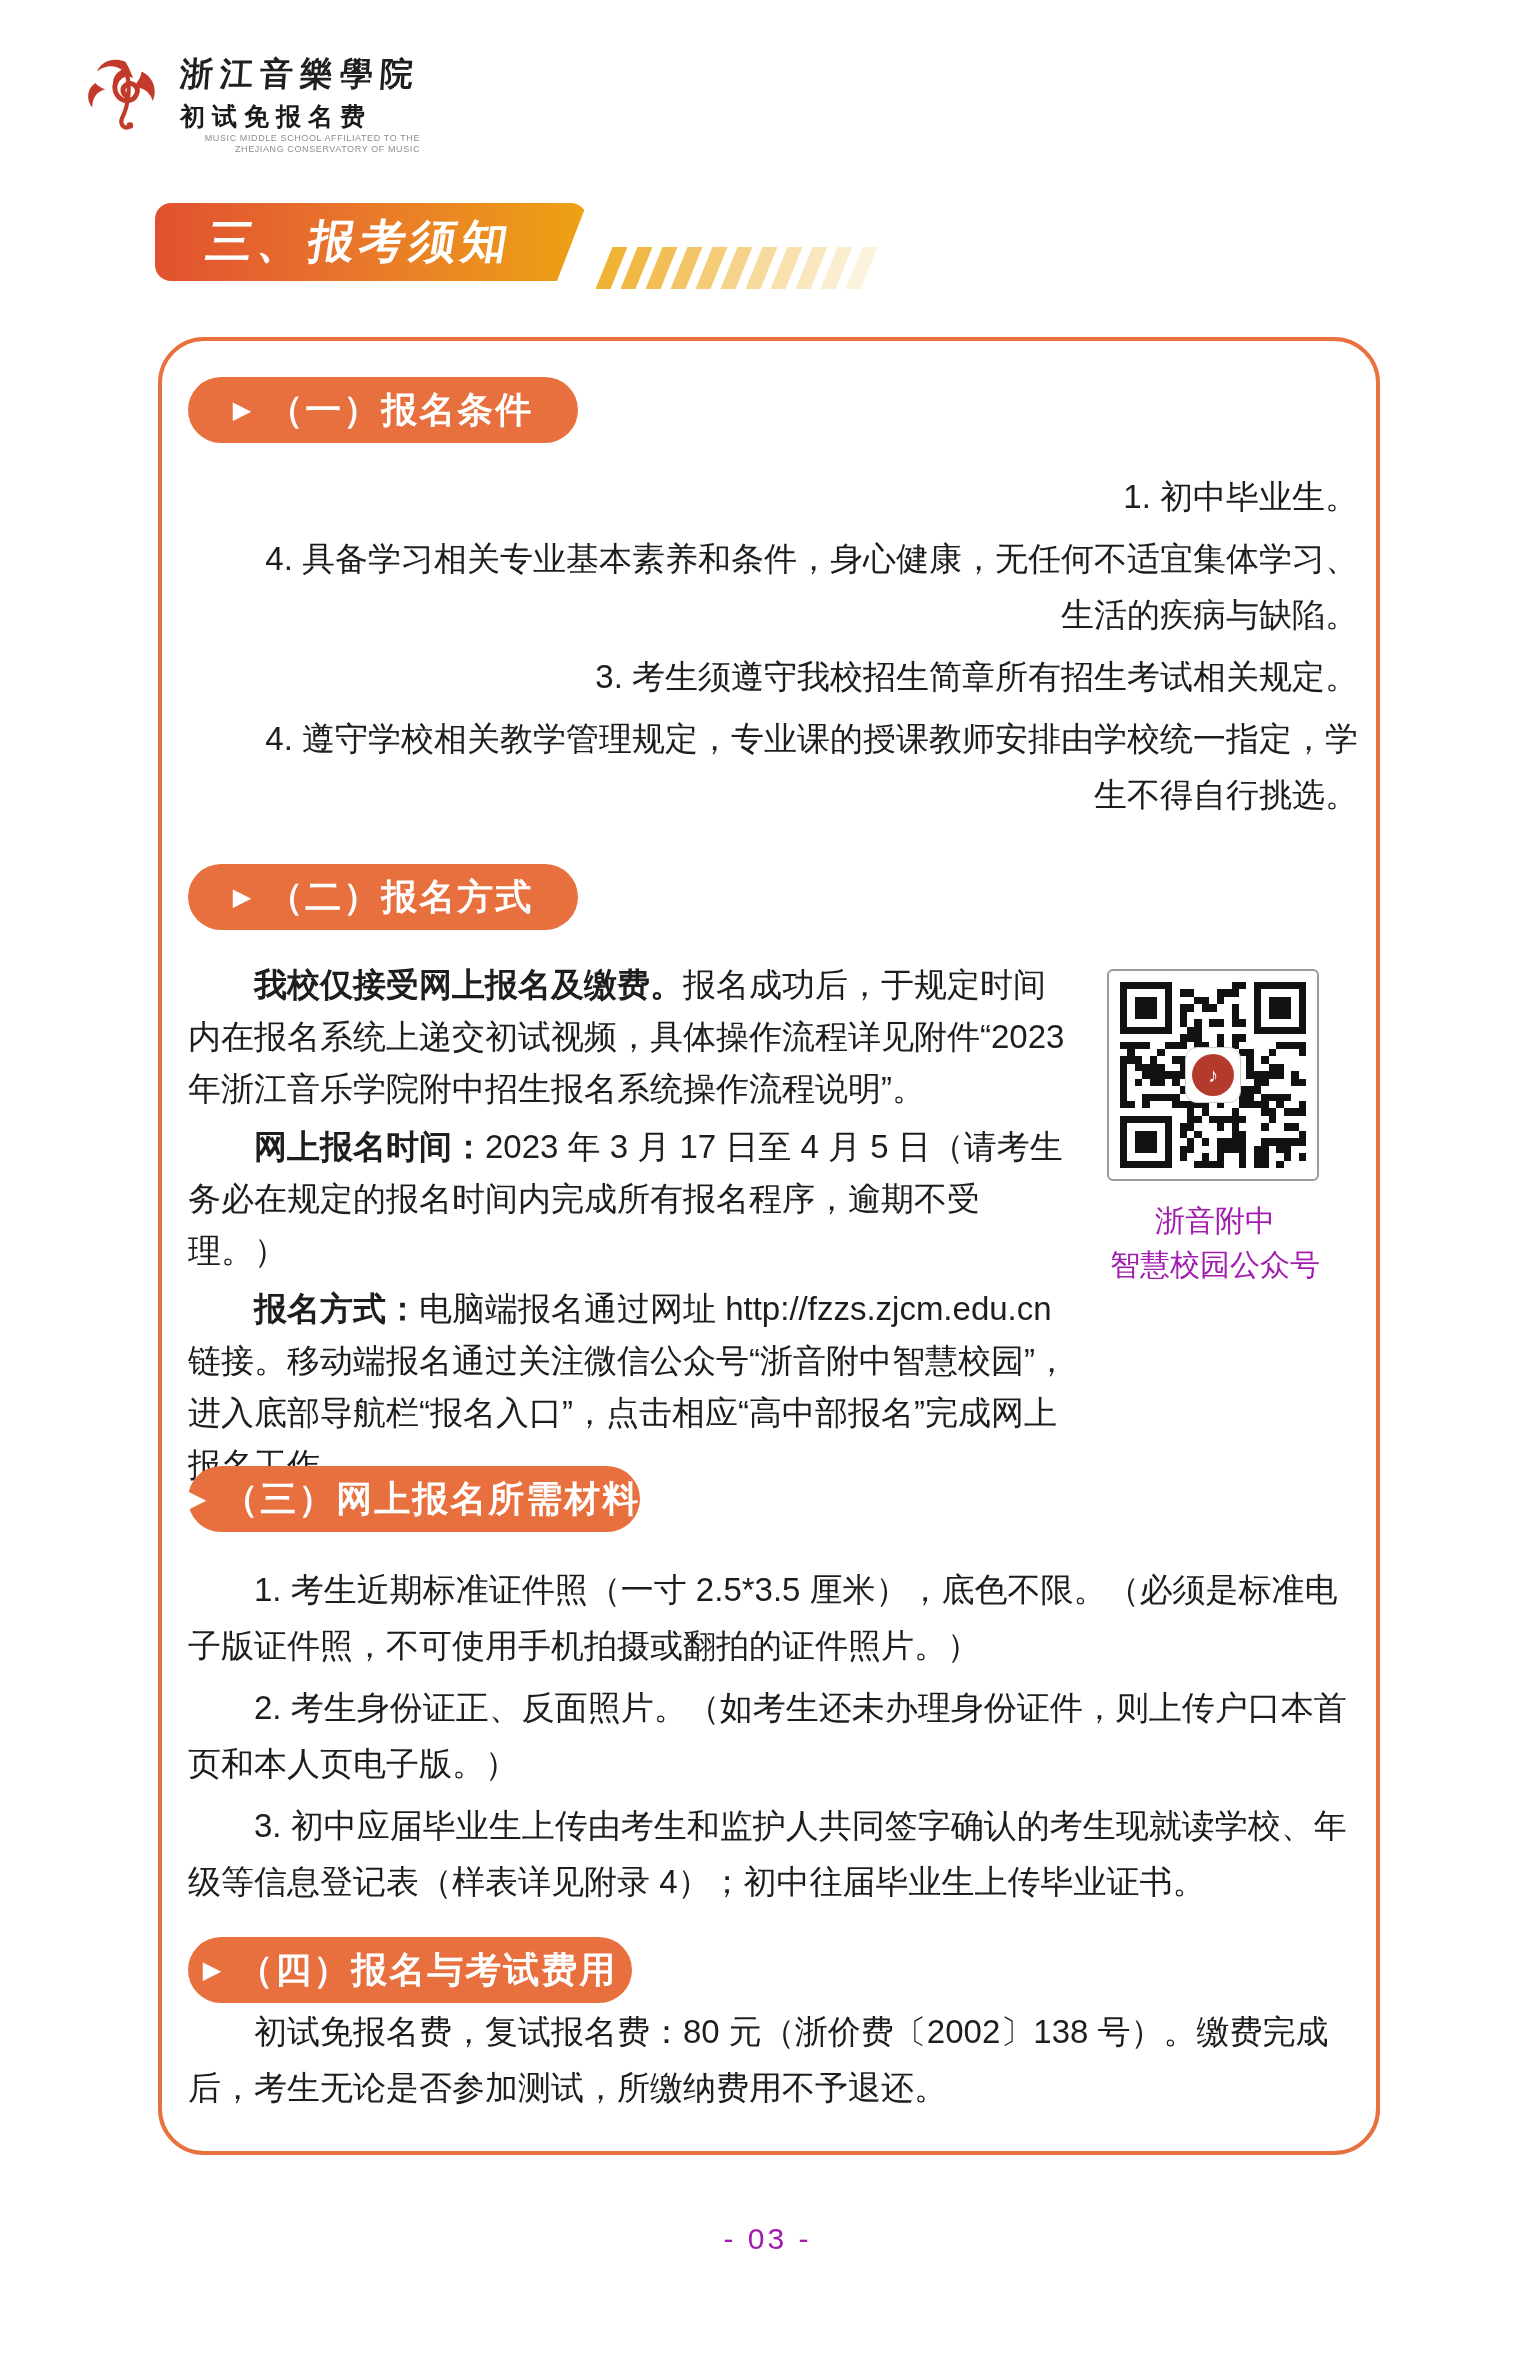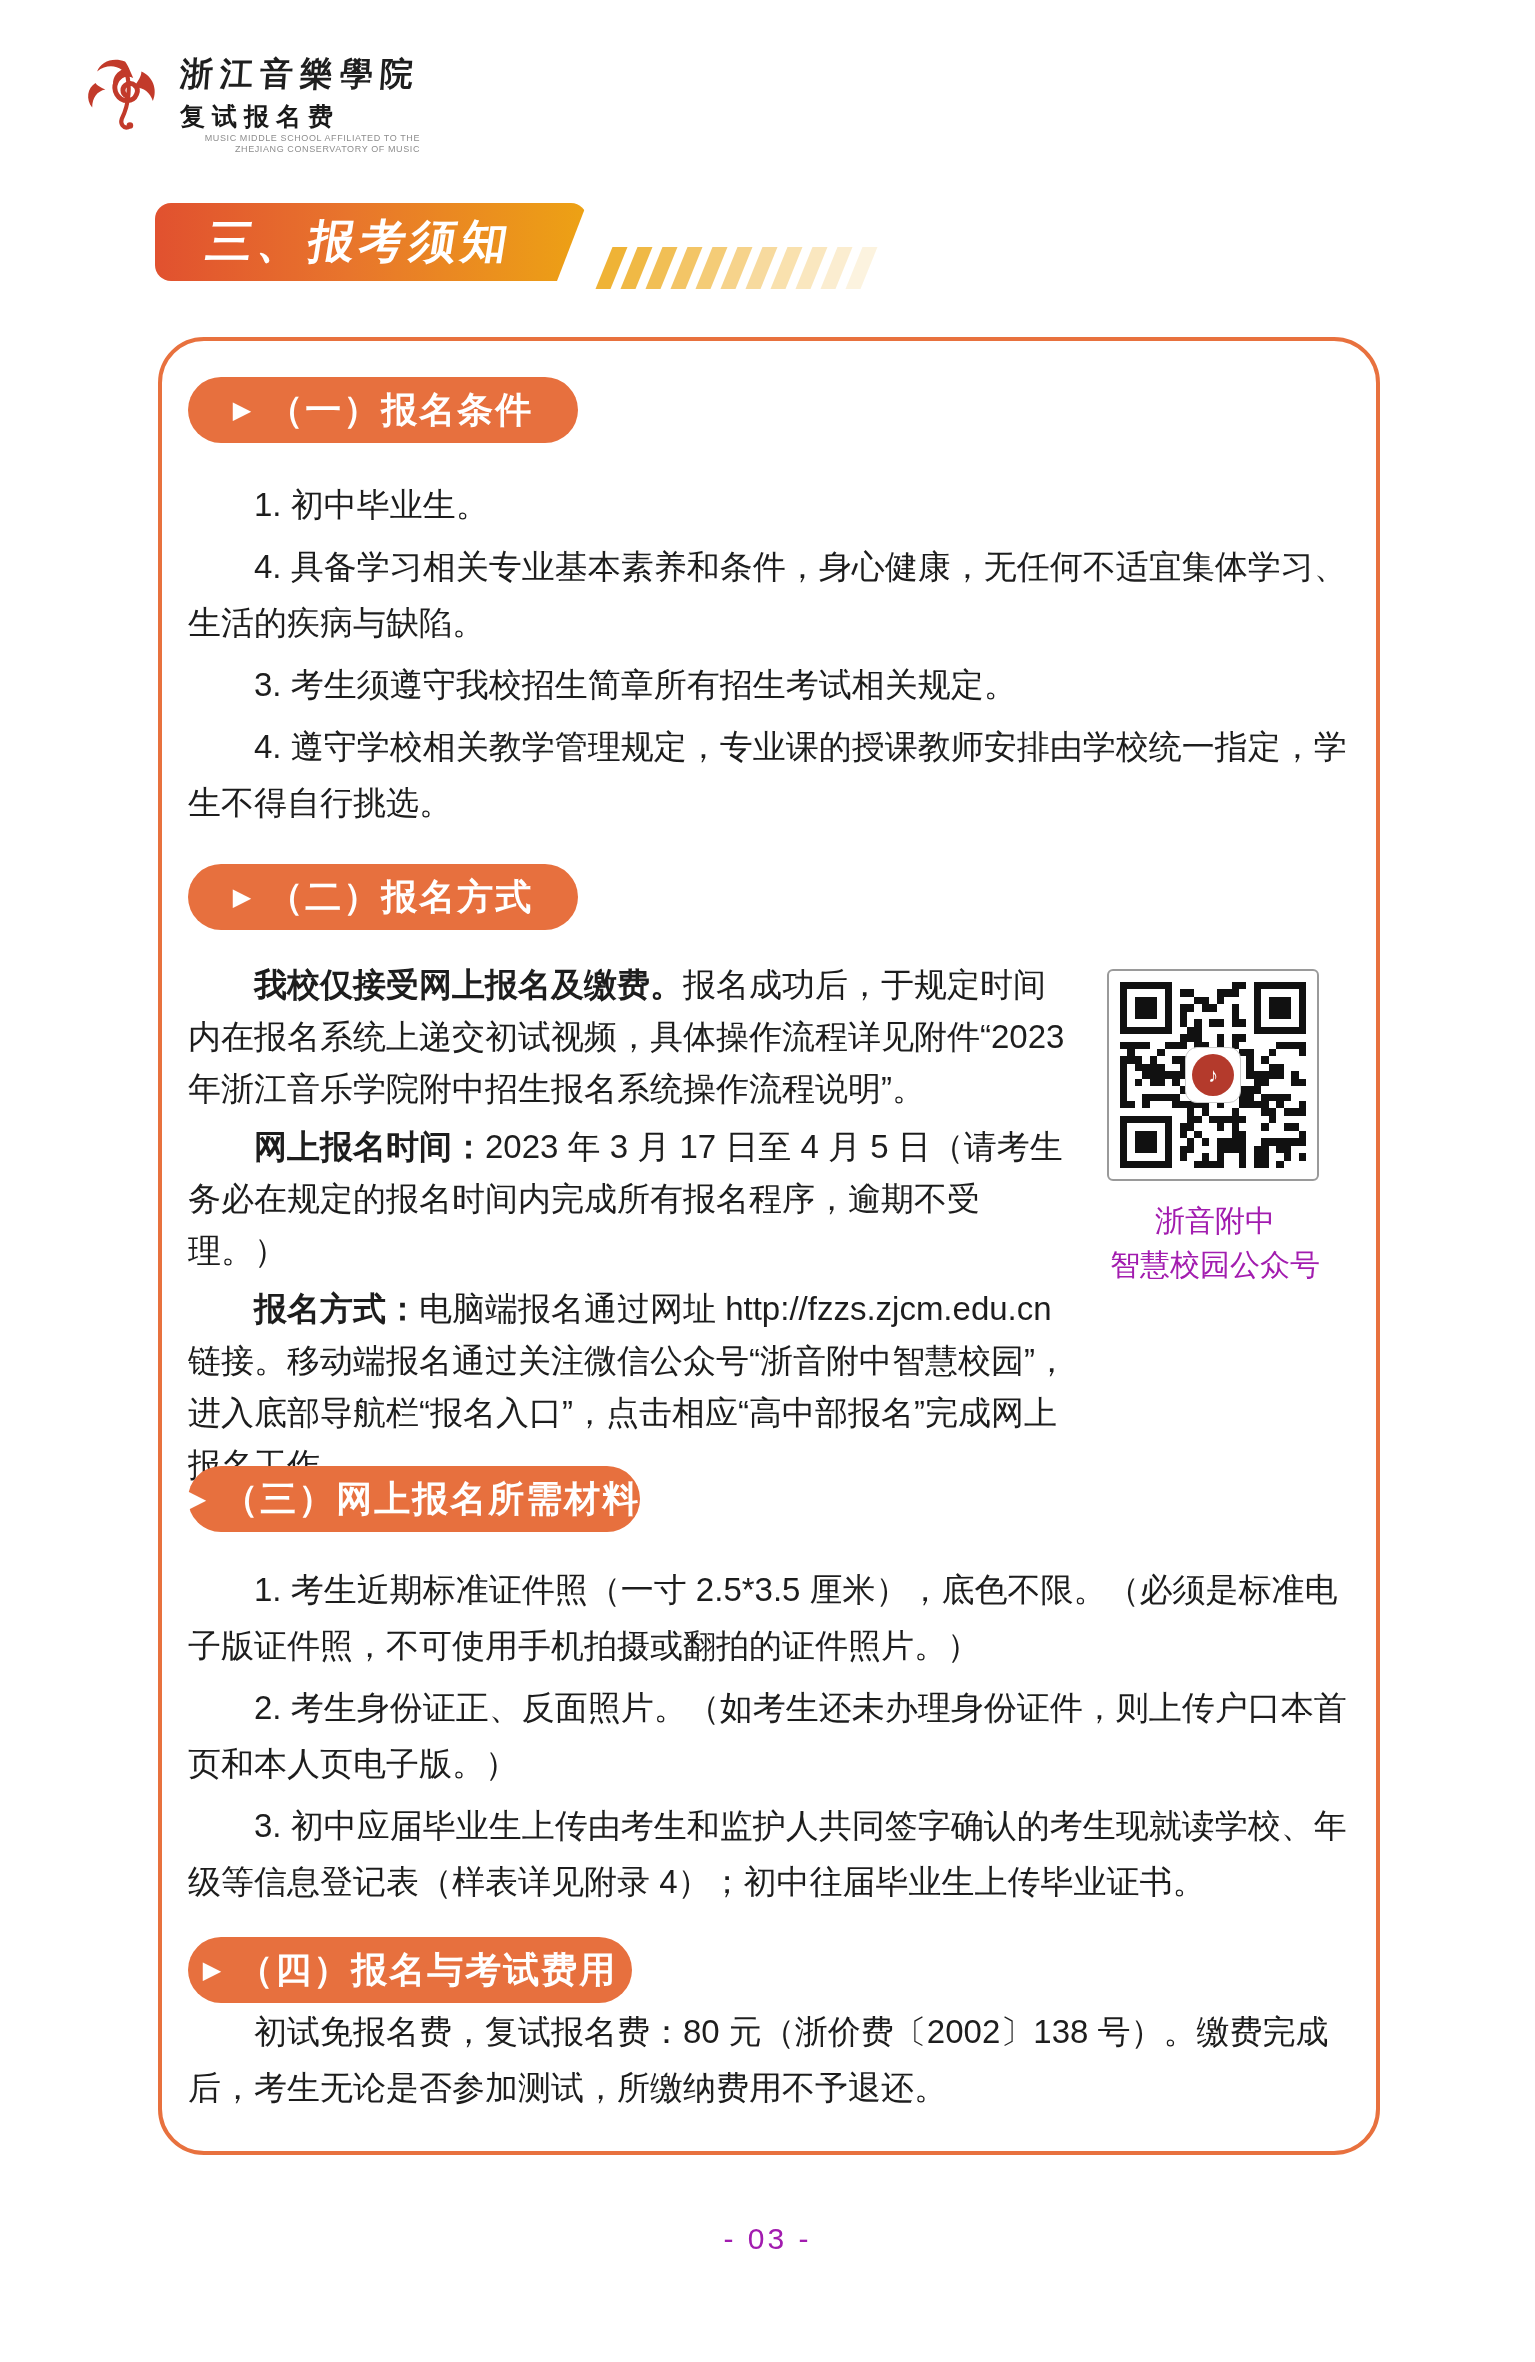--- a/index.html
+++ b/index.html
@@ -74,21 +74,21 @@
         <path d="M70 20 C84 26 90 42 84 56 C80 44 70 38 60 40 C66 32 70 26 70 20 Z"></path>
       </g>
       <g fill="none" stroke="#c23a2a" stroke-linecap="round">
         <path d="M52 22 C40 26 34 38 40 48 C46 58 60 58 64 48 C68 40 60 32 52 36 C46 39 46 47 52 50" stroke-width="6"></path>
         <path d="M52 22 C56 36 56 58 46 78 C44 84 48 90 54 88" stroke-width="5"></path>
       </g>
       <circle cx="56" cy="86" r="4" fill="#c23a2a"></circle>
     </svg>
     <div class="logo-text">
       <div class="logo-calligraphy">浙江音樂學院</div>
-      <div class="logo-sub">复试报名费</div>
+      <div class="logo-sub">初试免报名费</div>
       <div class="logo-en">
         <div>MUSIC MIDDLE SCHOOL AFFILIATED TO THE</div>
         <div>ZHEJIANG CONSERVATORY OF MUSIC</div>
       </div>
     </div>
   </div>
 
   <div class="banner">
     <span class="banner-text">三、报考须知</span>
   </div>
@@ -105,21 +105,21 @@
       <i></i>
     <i></i>
   </div>
 
   <div class="main-box">
 
     <div class="pill" style="top:36px;width:390px;">
       <span class="tri">▶</span>
       <span>（一）报名条件</span>
     </div>
-    <div class="body" style="top:136px;">
+    <div class="body" style="top:128px;text-align:right;">
       <p>1. 初中毕业生。</p>
       <p>4. 具备学习相关专业基本素养和条件，身心健康，无任何不适宜集体学习、生活的疾病与缺陷。</p>
       <p>3. 考生须遵守我校招生简章所有招生考试相关规定。</p>
       <p>4. 遵守学校相关教学管理规定，专业课的授课教师安排由学校统一指定，学生不得自行挑选。</p>
     </div>
 
     <div class="pill" style="top:523px;width:390px;">
       <span class="tri">▶</span>
       <span>（二）报名方式</span>
     </div>

